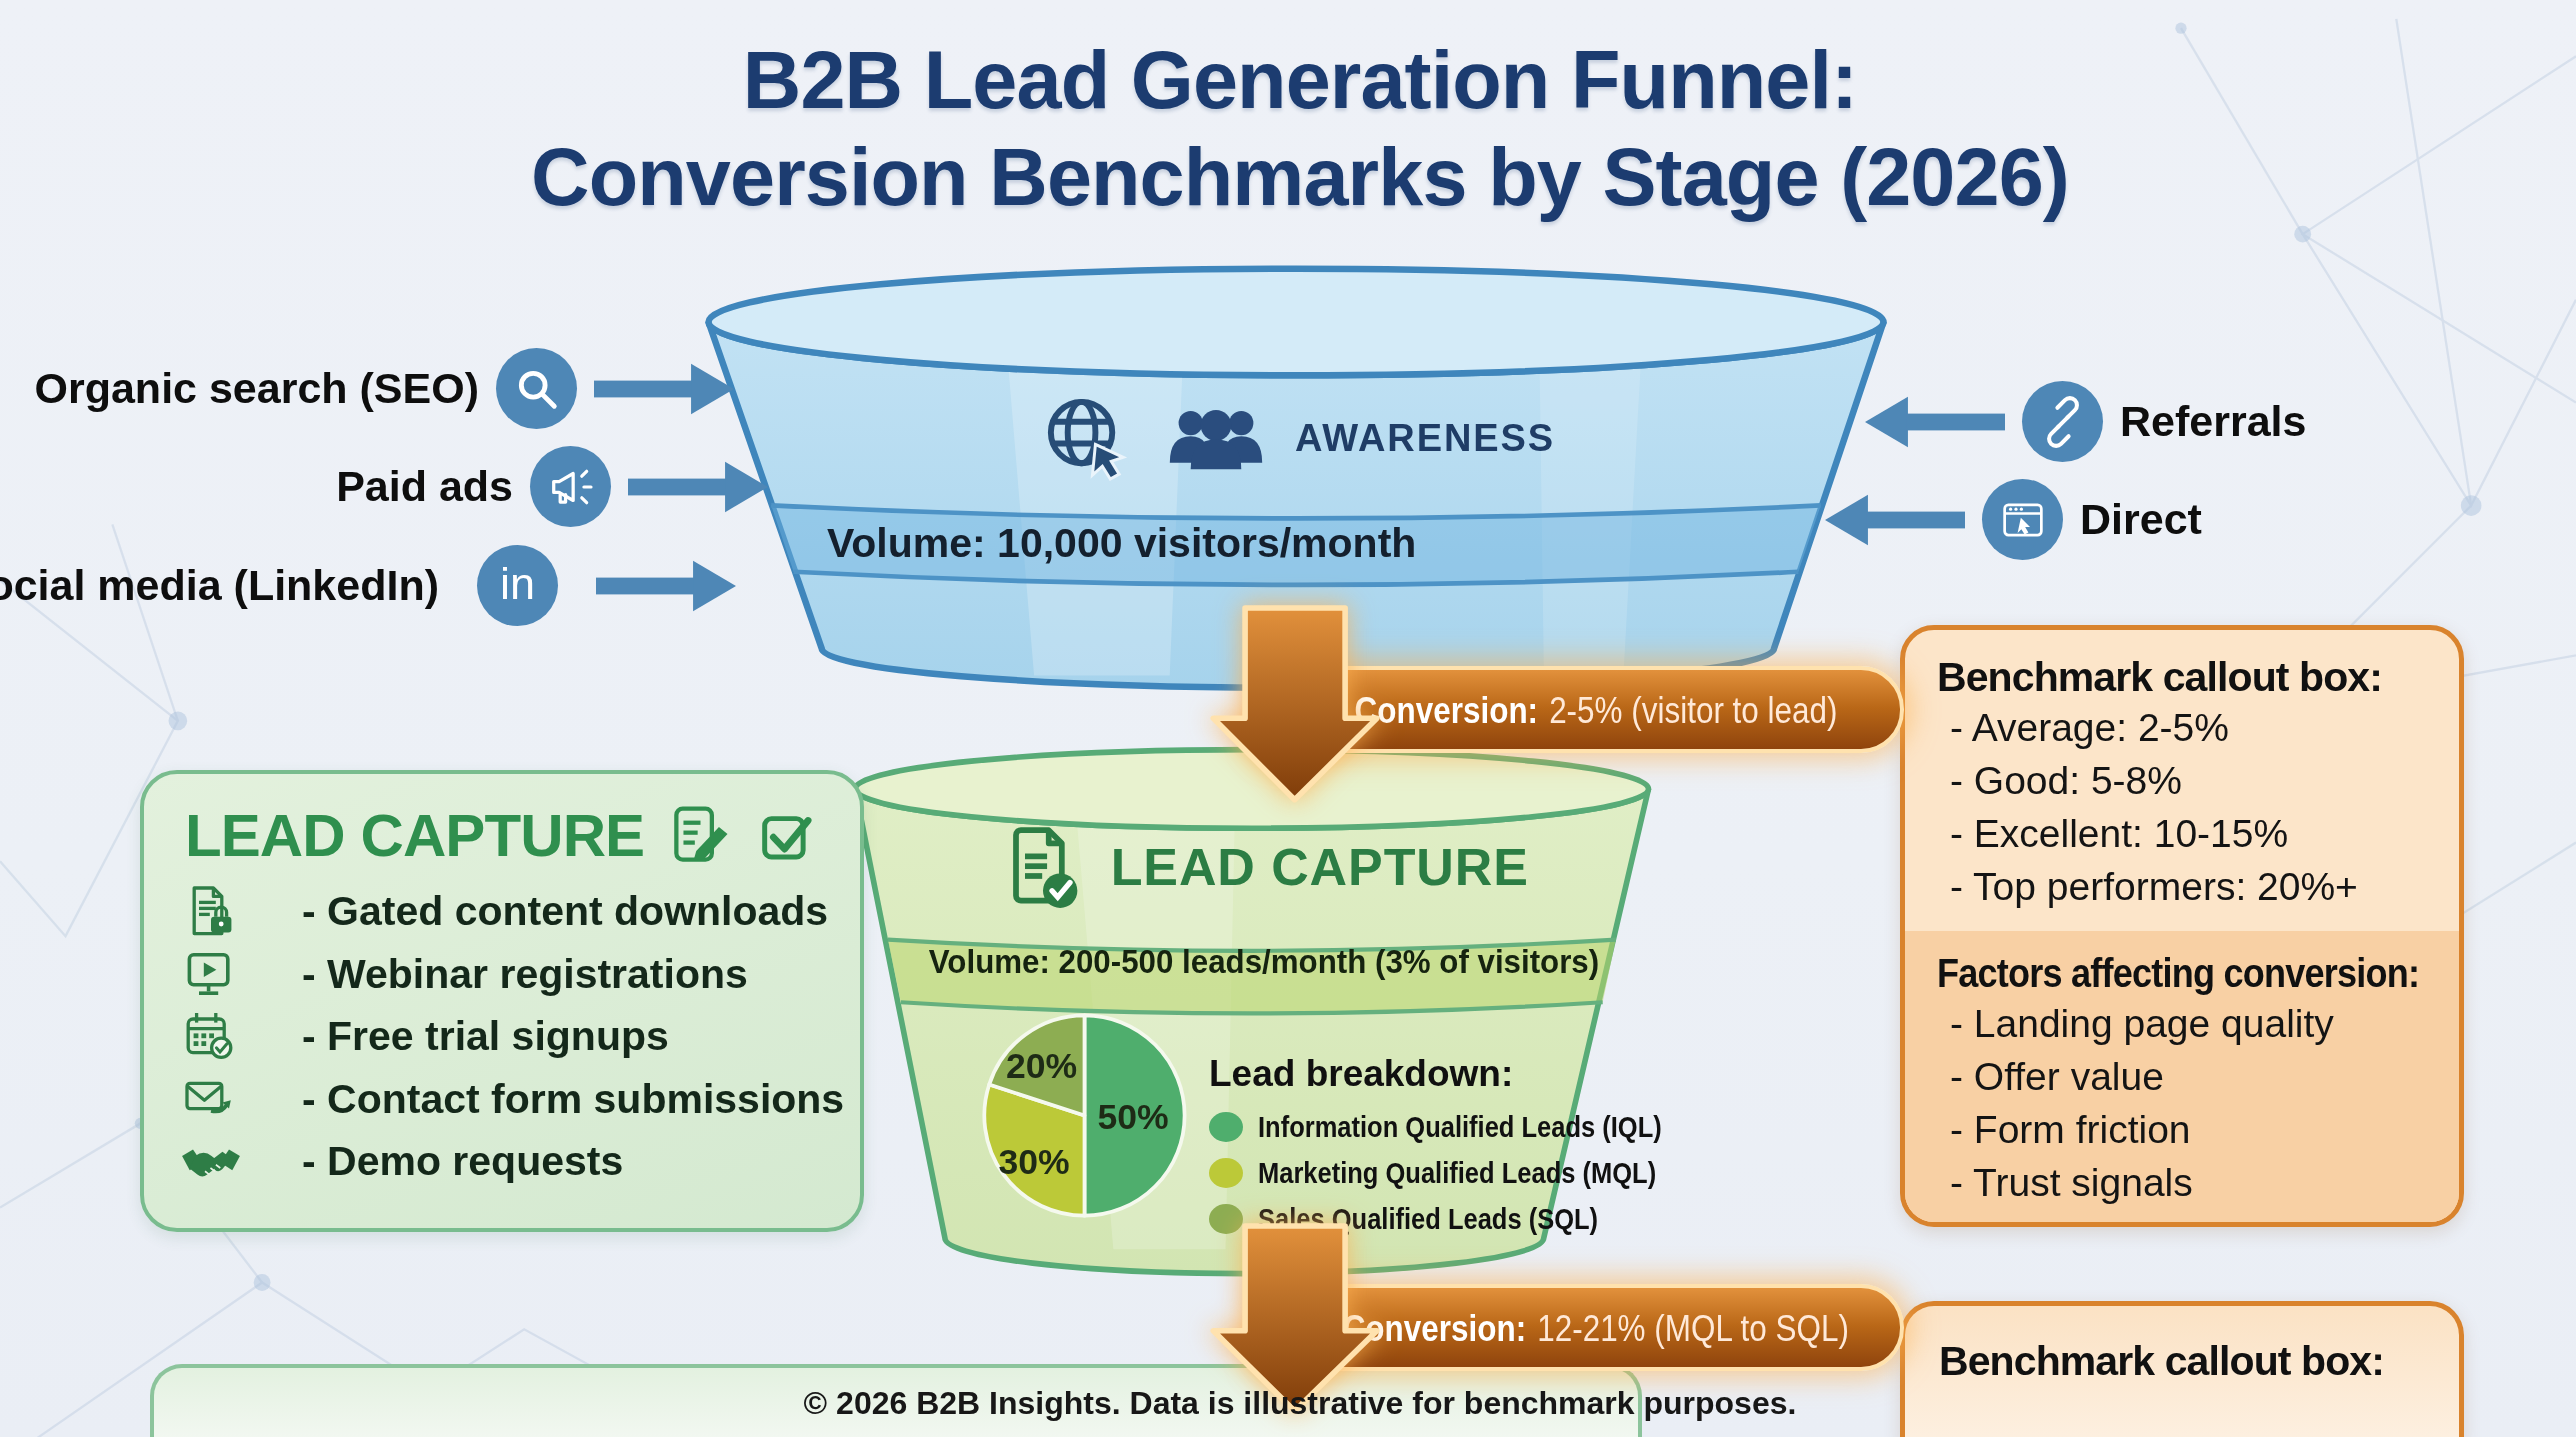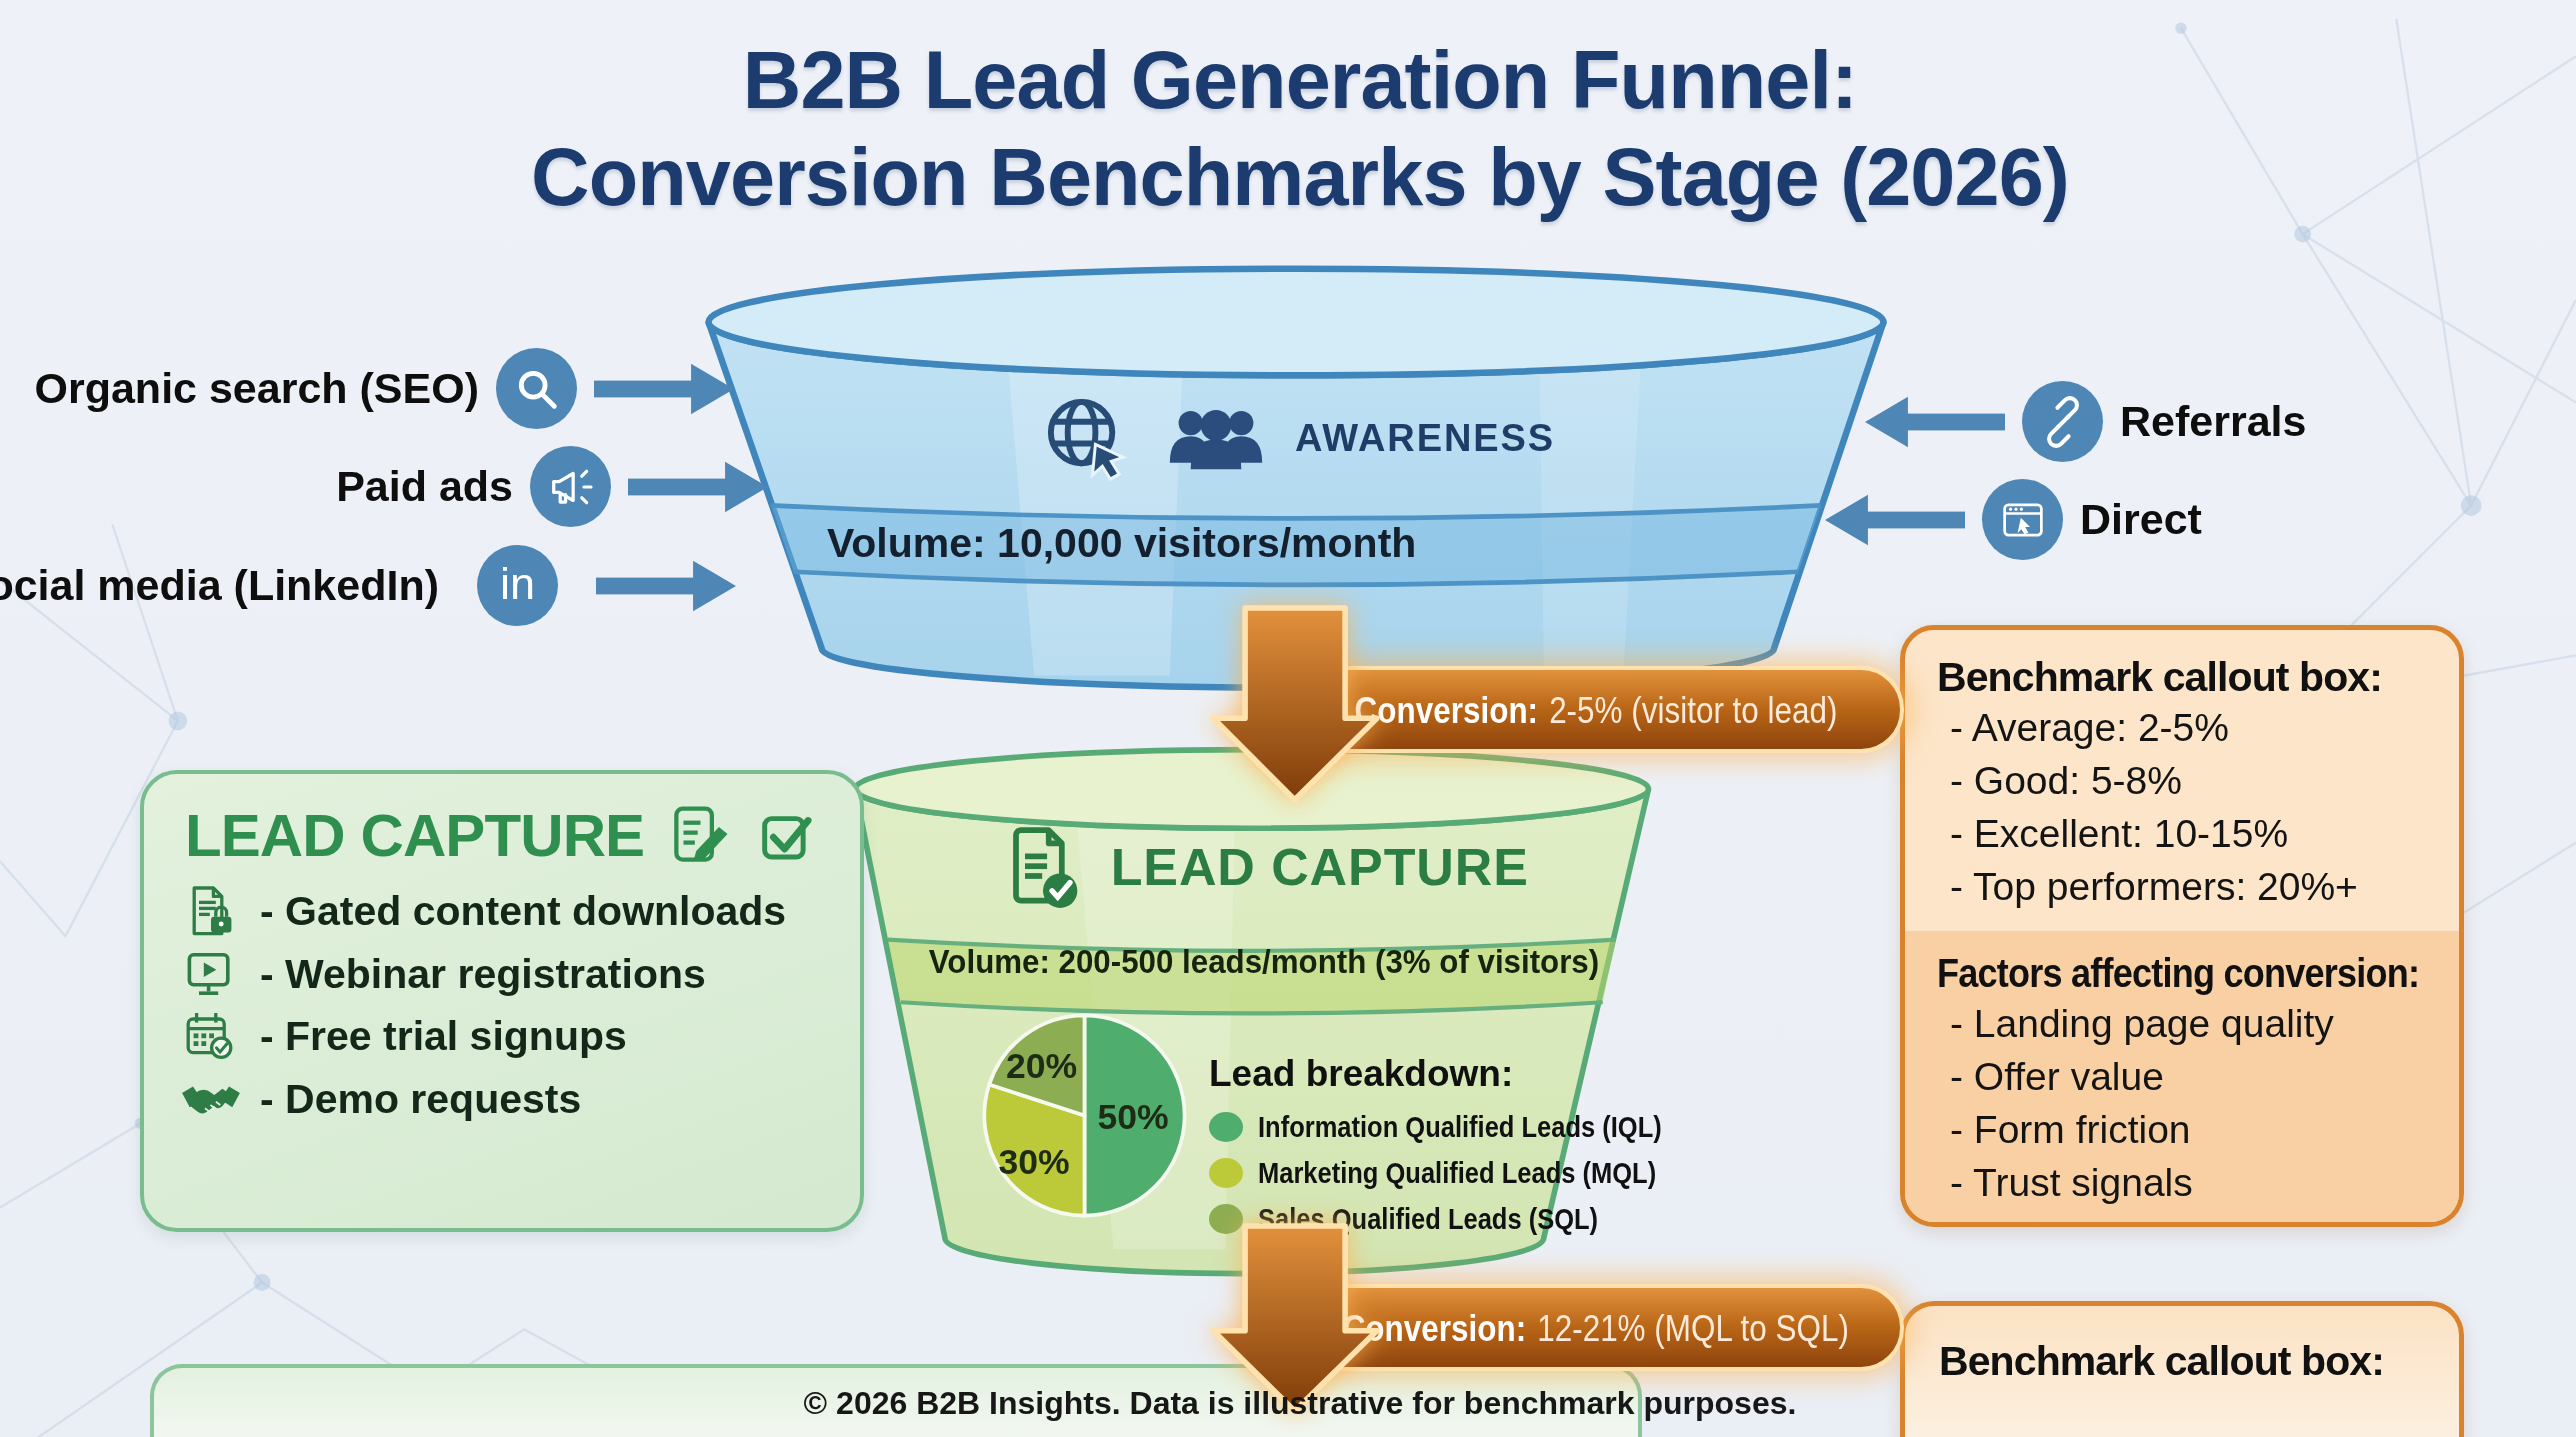--- a/index.html
+++ b/index.html
@@ -61,21 +61,21 @@
   .co-head.sq{transform:scaleX(.88);transform-origin:left;}
   .co-item{font-size:39px;line-height:53px;color:#141414;padding-left:13px;white-space:nowrap;}
 
   
   .panel{left:140px;top:770px;width:716px;height:454px;border:4.7px solid #79bc8e;border-radius:37px;
          background:linear-gradient(160deg,#e3f1dd 0%,#d4e9d0 100%);z-index:4;
          box-shadow:0 5.6px 15px rgba(50,110,70,.12);}
   .panel-head{display:flex;align-items:center;gap:20.6px;margin:26px 0 13px 41px;}
   .panel-title{font-size:60px;font-weight:800;color:#2f8f4e;letter-spacing:-0.9px;}
   .panel-item{display:flex;align-items:center;gap:19px;margin:7.5px 0 0 37px;height:55px;}
-  .panel-item-label{font-size:41px;font-weight:600;color:#14281a;white-space:nowrap;}
+  .panel-item-label{font-size:41px;font-weight:600;color:#14281a;white-space:nowrap;margin-left:42px;}
   .pi-icon{width:60px;height:60px;flex:0 0 auto;}
 
   
   .pie-svg{left:975px;top:1006px;z-index:5;}
   .legend{left:1209px;top:1053px;z-index:5;width:487px;}
   .legend-head{font-size:37px;font-weight:800;color:#101010;margin-bottom:13px;}
   .legend-row{display:flex;align-items:center;gap:15px;margin-top:9.4px;height:37px;}
   .legend-dot{width:34px;height:30px;border-radius:50%;flex:0 0 auto;}
   .legend-label{font-size:30px;font-weight:600;color:#111;white-space:nowrap;
                 transform:scaleX(.85);transform-origin:left;}
@@ -345,20 +345,31 @@
             <rect x="47" y="44" width="8" height="8"></rect>
           <rect x="21" y="57" width="8" height="8"></rect>
             <rect x="34" y="57" width="8" height="8"></rect>
         </g>
         <circle cx="67" cy="68" r="16" fill="#f0f7ee" stroke="#2e7d46" stroke-width="5.5"></circle>
         <path d="M59,68 l6,7 12,-14" fill="none" stroke="#2e7d46" stroke-width="5" stroke-linecap="round"></path>
       </svg>
       <div class="panel-item-label">- Free trial signups</div>
     </div>
 
+    <div class="panel-item">
+      <svg class="pi-icon" viewBox="0 0 100 100">
+        <g fill="none" stroke="#2e7d46" stroke-width="5.5" stroke-linejoin="round">
+          <rect x="10" y="24" width="58" height="42" rx="5"></rect>
+          <path d="M10,28 L39,52 L68,28"></path>
+          <path d="M50,70 q18,4 26,-10" stroke-width="6"></path>
+        </g>
+        <path d="M80,66 l3,-14 -14,4 z" fill="#2e7d46"></path>
+      </svg>
+      <div class="panel-item-label">- Contact form submissions</div>
+    </div>
 
     <div class="panel-item">
       <svg class="pi-icon" viewBox="0 0 110 90">
         <g fill="#2e7d46">
           <polygon points="2,34 22,22 38,46 16,60"></polygon>
           <polygon points="108,34 88,22 72,46 94,60"></polygon>
           <path d="M26,34 q16,-12 30,0 l10,8 q7,6 0,12 l-18,14 q-9,7 -18,0 l-14,-11 z"></path>
           <path d="M58,40 l18,-14 16,12 -16,20 q-7,7 -14,1 z"></path>
         </g>
         <path d="M44,62 l8,6 M54,56 l8,6 M64,50 l8,6" stroke="#e7f2e4" stroke-width="3" fill="none"></path>

